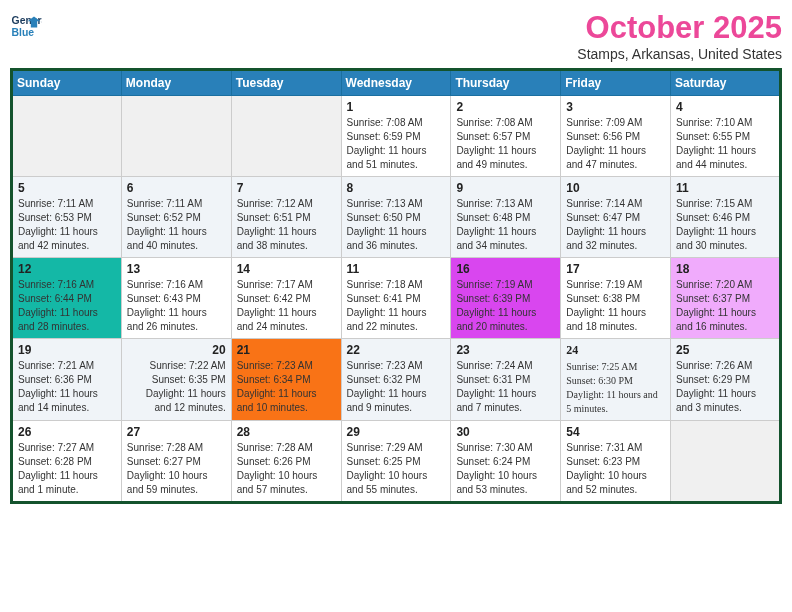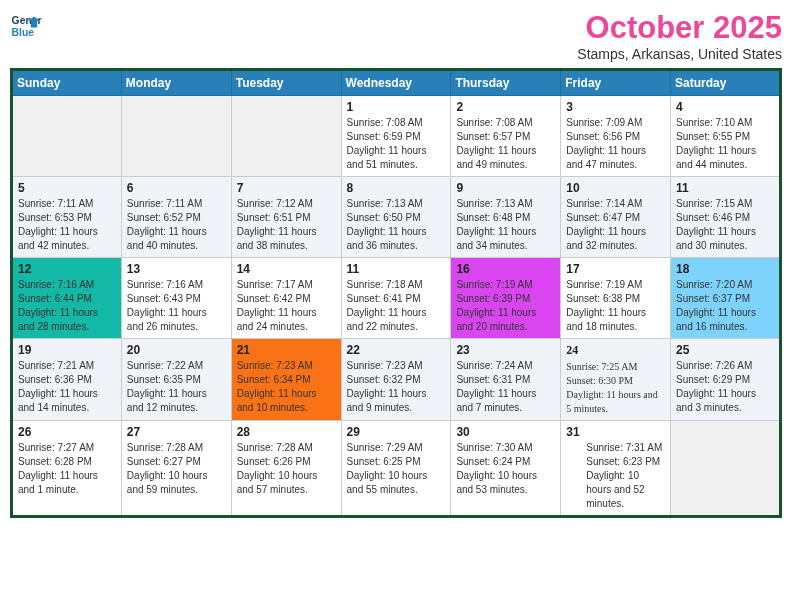--- a/index.html
+++ b/index.html
@@ -223,35 +223,35 @@
             <div class="day-info" style="white-space: pre-line;">Sunrise: 7:19 AM
 Sunset: 6:39 PM
 Daylight: 11 hours and 20 minutes.</div>
           </td>
           <td style="background: rgb(255, 255, 255);">
             <span class="day-num">17</span>
             <div class="day-info" style="white-space: pre-line;">Sunrise: 7:19 AM
 Sunset: 6:38 PM
 Daylight: 11 hours and 18 minutes.</div>
           </td>
-          <td style="background: #7dd3fc;">
+          <td style="background: #f0abfc;">
             <span class="day-num">18</span>
             <div class="day-info" style="white-space: pre-line;">Sunrise: 7:20 AM
 Sunset: 6:37 PM
 Daylight: 11 hours and 16 minutes.</div>
           </td>
         </tr>
         <tr style="background: rgb(240, 244, 248);">
           <td style="background: rgb(240, 244, 248);">
             <span class="day-num">19</span>
             <div class="day-info" style="white-space: pre-line;">Sunrise: 7:21 AM
 Sunset: 6:36 PM
 Daylight: 11 hours and 14 minutes.</div>
           </td>
-          <td style="background: rgb(240, 244, 248);">
+          <td style="background: rgb(240, 244, 248); text-align: right;">
             <span class="day-num">20</span>
             <div class="day-info" style="white-space: pre-line;">Sunrise: 7:22 AM
 Sunset: 6:35 PM
 Daylight: 11 hours and 12 minutes.</div>
           </td>
           <td style="background: #f97316;">
             <span class="day-num">21</span>
             <div class="day-info" style="white-space: pre-line;">Sunrise: 7:23 AM
 Sunset: 6:34 PM
 Daylight: 11 hours and 10 minutes.</div>
@@ -306,22 +306,22 @@
 Sunset: 6:25 PM
 Daylight: 10 hours and 55 minutes.</div>
           </td>
           <td style="background: rgb(255, 255, 255);">
             <span class="day-num">30</span>
             <div class="day-info" style="white-space: pre-line;">Sunrise: 7:30 AM
 Sunset: 6:24 PM
 Daylight: 10 hours and 53 minutes.</div>
           </td>
           <td style="background: rgb(255, 255, 255);">
-            <span class="day-num">31</span>
-            <div class="day-info" style="white-space: pre-line; margin-left: 20px;">Sunrise: 7:31 AM
+            <span class="day-num">54</span>
+            <div class="day-info" style="white-space: pre-line;">Sunrise: 7:31 AM
 Sunset: 6:23 PM
 Daylight: 10 hours and 52 minutes.</div>
           </td>
           <td class="empty" style="background: rgb(235, 235, 235);"></td>
         </tr>
       </tbody>
   </table>
 </div>
 
 </body></html>

